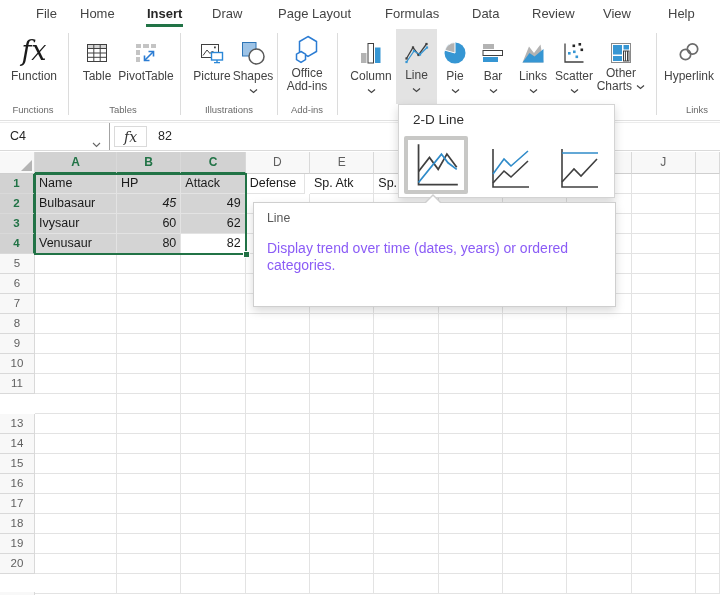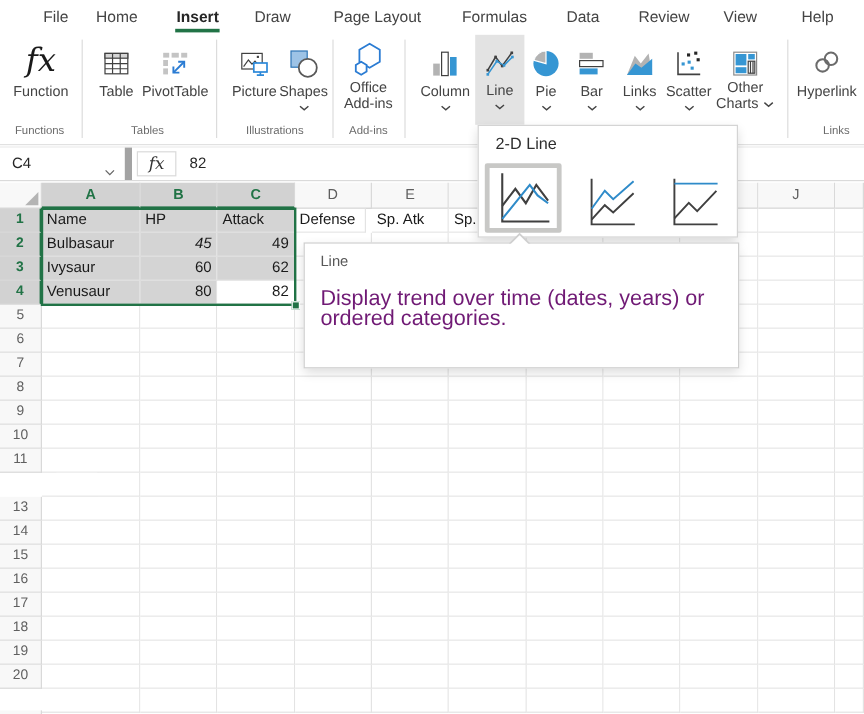--- a/index.html
+++ b/index.html
@@ -19,21 +19,21 @@
   .grouplabel { position:absolute; top:76px; font-size:9.5px; color:#6a6a6a; transform:translateX(-50%); white-space:nowrap; }
   .rbtn { position:absolute; top:2px; height:72px; display:flex; flex-direction:column; align-items:center; cursor:default; }
   .rbtn.line-active { top:1px; height:75px; background:#e3e3e3; }
   .ricon { height:36px; display:flex; align-items:flex-end; justify-content:center; }
   .rlabel { font-size:12px; color:#444; line-height:13px; margin-top:4px; white-space:nowrap; }
   .rchev { margin-top:3px; line-height:6px; }
   .fx-glyph { font-family:"DejaVu Serif","Liberation Serif",serif; font-style:italic; font-size:27px; color:#1a1a1a; line-height:30px; }
 
   
   #formulabar { position:absolute; left:0; top:122px; width:720px; height:29px; background:#fff; border-top:1px solid #ececec; border-bottom:1px solid #dadada; }
-  #namebox { position:absolute; left:0; top:0; width:110px; height:27px; border-right:6px solid #a3a3a3; }
+  #namebox { position:absolute; left:0; top:0; width:110px; height:27px; border-right:1px solid #a3a3a3; }
   #namebox .val { position:absolute; left:10px; top:6px; font-size:12.5px; color:#262626; }
   #namebox .chev { position:absolute; right:8px; top:11px; }
   #fxbtn { position:absolute; left:114px; top:3px; width:33px; height:21px; border:1px solid #dadada; display:flex; align-items:center; justify-content:center;
     font-family:"DejaVu Serif","Liberation Serif",serif; font-style:italic; font-size:14px; color:#333; background:#fff; }
   #formulaval { position:absolute; left:158px; top:6px; font-size:12.5px; color:#262626; }
 
   
   #grid { position:absolute; left:0; top:152px; width:720px; height:443px; background:#fff; overflow:hidden; }
   .colhdr, #corner { position:absolute; top:0; height:22px; background:#f8f8f8; border-right:1px solid #d9d9d9; border-bottom:1px solid #cfcfcf;
     font-size:12px; color:#5f5f5f; text-align:center; line-height:21px; }
@@ -59,21 +59,21 @@
   .chart-option.selected { border:4px solid #c8c8c6; border-radius:2px; background:#fff; }
 
   
   #charttip { position:absolute; left:253px; top:202px; width:363px; height:105px; background:#fff; border:1px solid #cfcfcf;
     box-shadow:0 4px 9px rgba(0,0,0,0.15); z-index:45; }
   #charttip::before { content:""; position:absolute; left:170px; top:-9px; width:0; height:0;
     border-left:9px solid transparent; border-right:9px solid transparent; border-bottom:9px solid #cfcfcf; }
   #charttip::after { content:""; position:absolute; left:171px; top:-7.5px; width:0; height:0;
     border-left:8px solid transparent; border-right:8px solid transparent; border-bottom:8px solid #fff; }
   #charttip .tiptitle { position:absolute; left:13px; top:8px; font-size:12.3px; color:#585858; }
-  #charttip .tipp1 { position:absolute; left:13px; top:37px; width:340px; font-size:18px; color:#701a75; line-height:17px; }
+  #charttip .tipp1 { position:absolute; left:13px; top:37px; width:340px; font-size:14px; color:#8b5cf6; line-height:17px; }
   #charttip .tipp2 { position:absolute; left:13px; top:67px; width:325px; font-size:12.3px; color:#585858; line-height:17px; }
 </style>
 </head>
 <body>
 
 <div id="app">
 
   <div id="menubar">
     <span class="menu-item" style="left:36px">File</span>
     <span class="menu-item" style="left:80px">Home</span>

